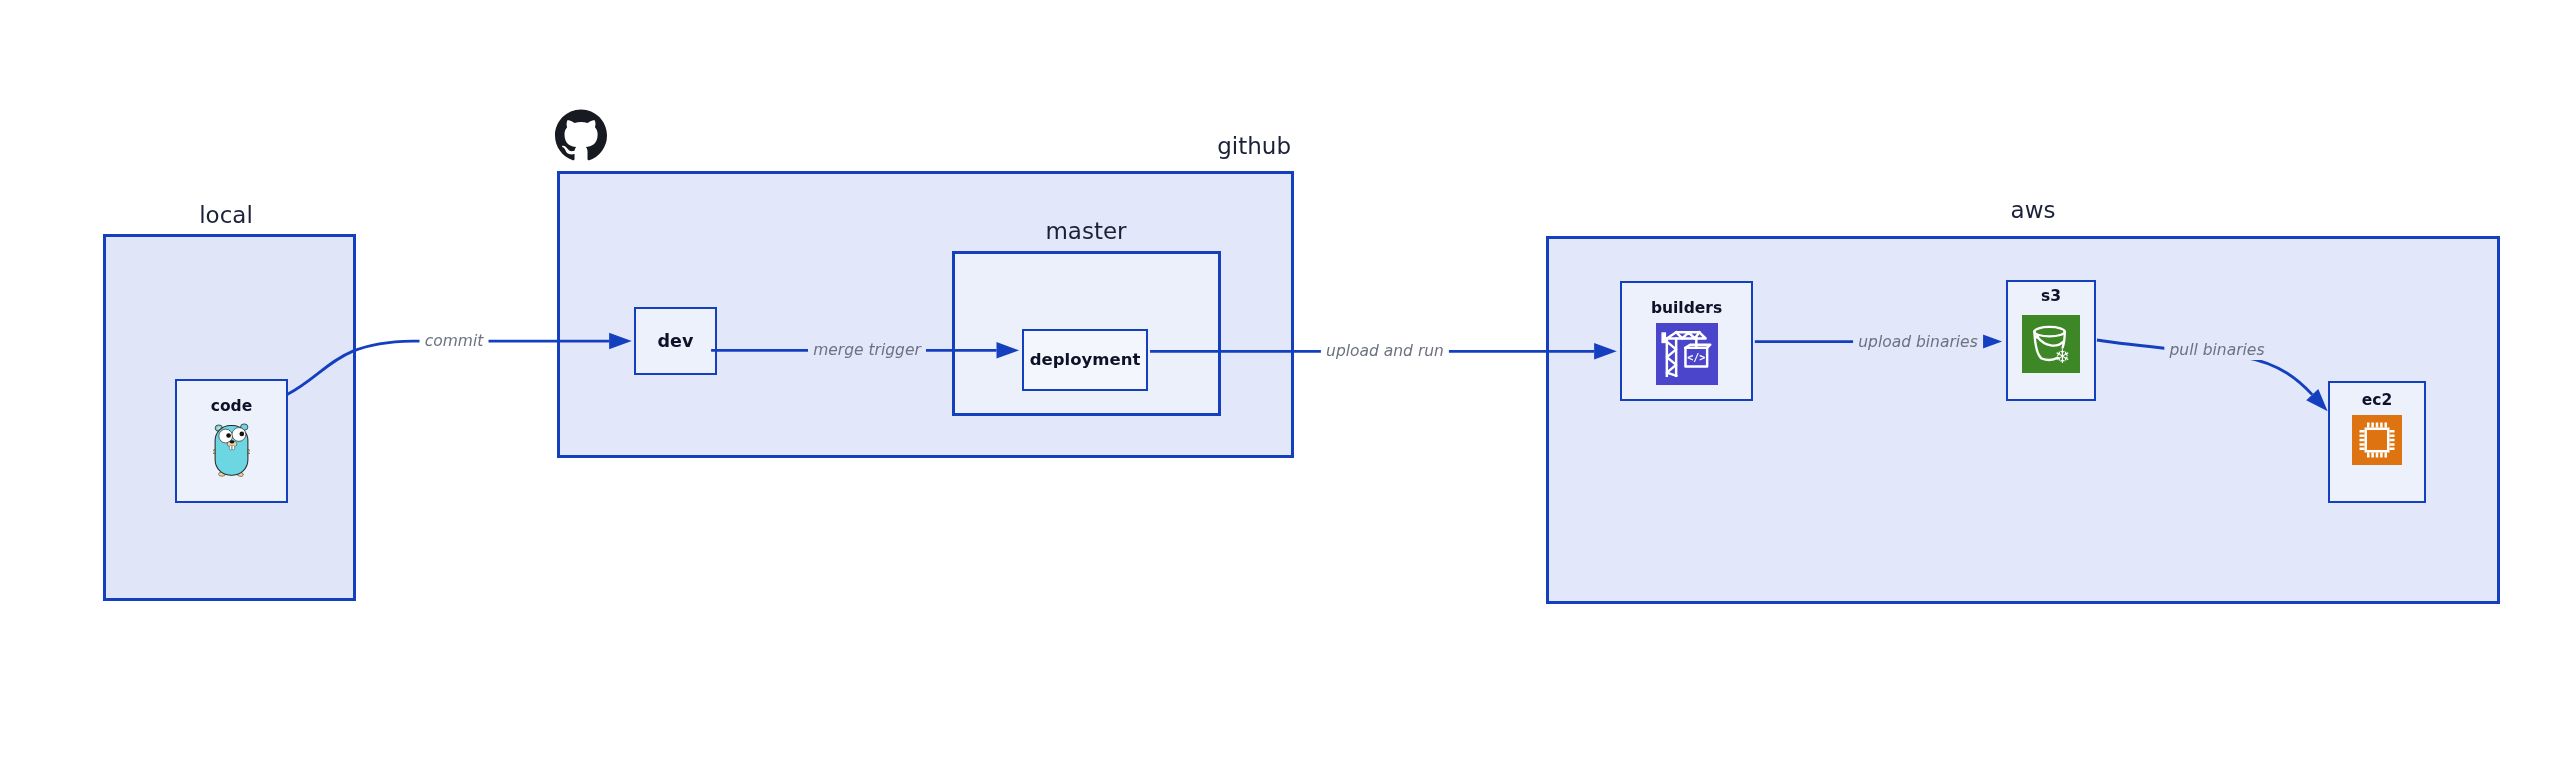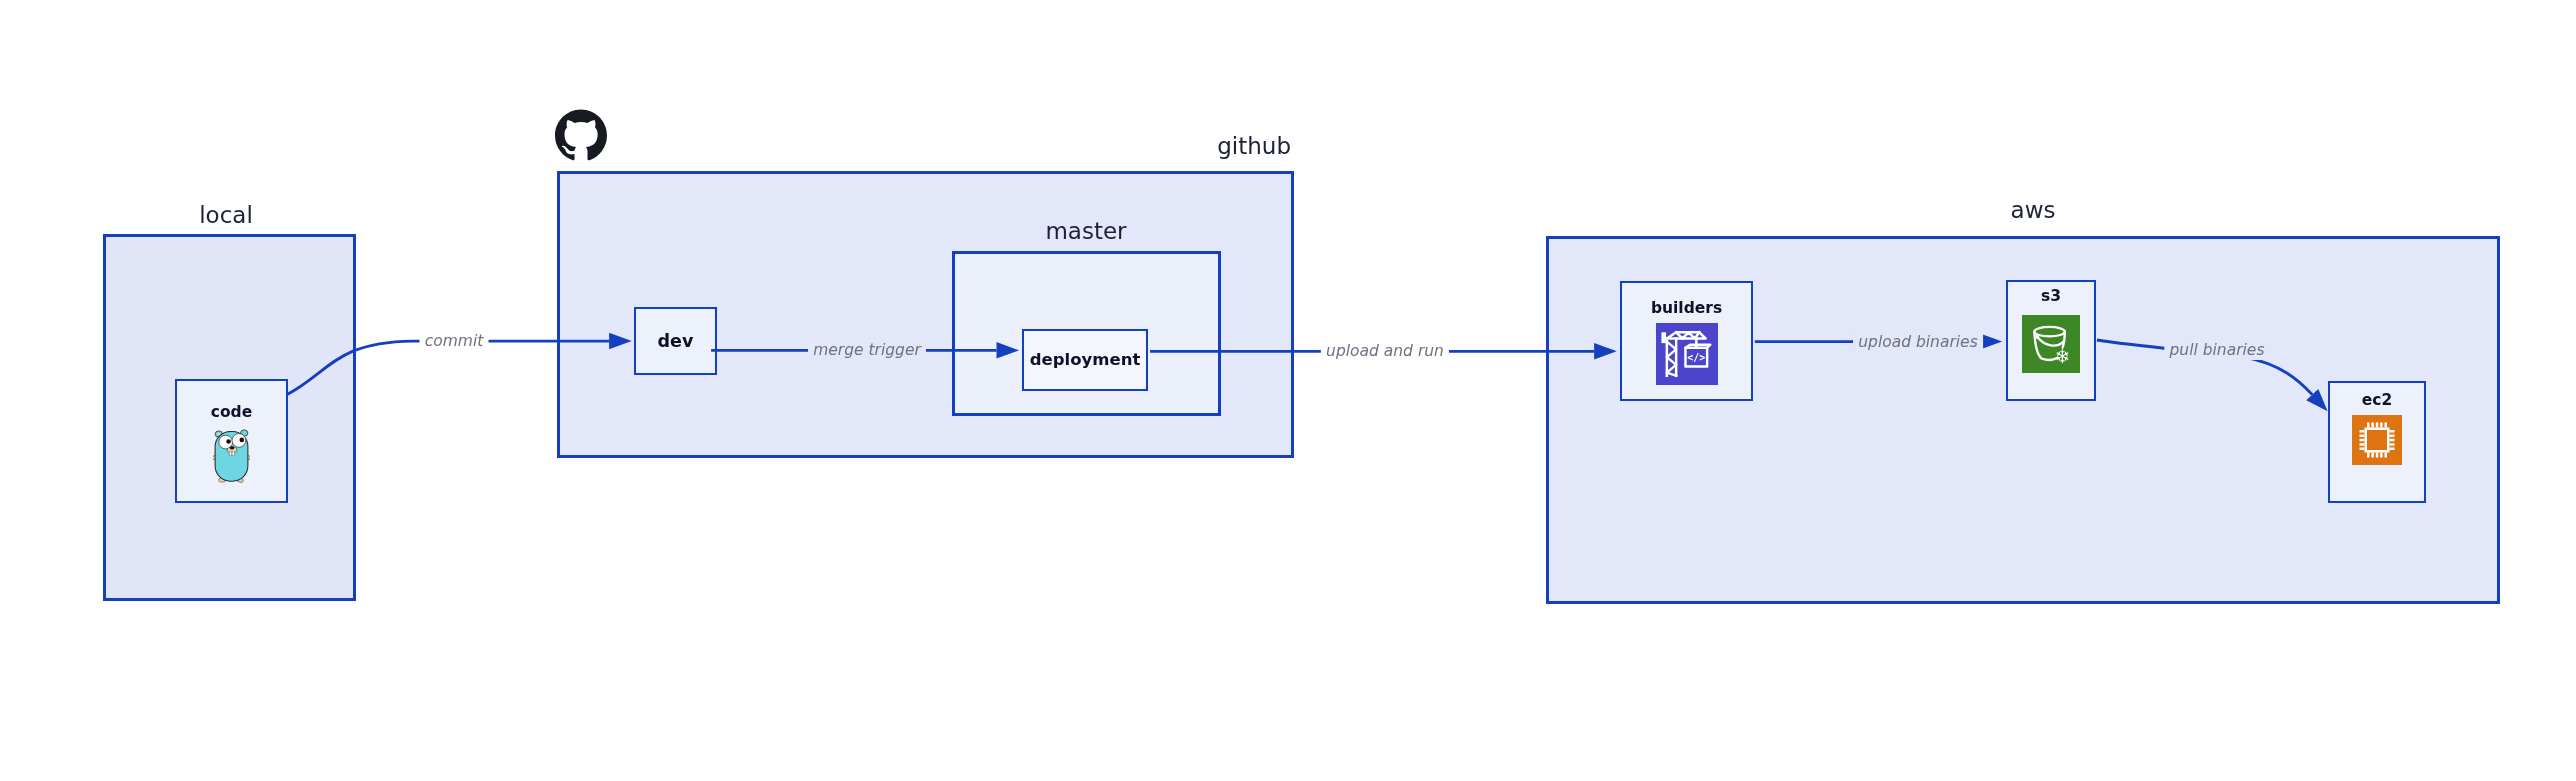--- a/index.html
+++ b/index.html
@@ -9,21 +9,21 @@
   
   .region{position:absolute;background:#e0e6f8;border:3.1px solid #1440c0;box-sizing:border-box;}
   #region-local  {left:103px; top:234px; width:253px;  height:367px;}
   #region-github {left:557px;top:171px; width:737px; height:287px; background:#e2e7f9;}
   #region-master {left:952px;top:251px; width:269px;  height:165px; background:#ecf0fb;}
   #region-aws    {left:1546px;top:236px; width:954px; height:368px; background:#e2e7f9;}
 
   
   .node{position:absolute;background:#edf1fc;border:2.6px solid #1440c0;box-sizing:border-box;
         display:flex;flex-direction:column;align-items:center;}
-  #node-code     {left:175px; top:379px; width:113px; height:124px; padding-top:22px;}
+  #node-code     {left:175px; top:379px; width:113px; height:124px; padding-top:16px;}
   #node-dev      {left:634px;top:307px; width:83px; height:68px; justify-content:center;}
   #node-workflows{left:1022px;top:329px; width:126px; height:62px; justify-content:center; background:#f4f6fd;}
   #node-builders {left:1620px;top:281px; width:133px; height:120px; padding-top:16px;}
   #node-s3       {left:2006px;top:280px; width:90px; height:121px; padding-top:5.2px;}
   #node-ec2      {left:2328px;top:381px; width:98px; height:122px; padding-top:8.2px;}
 
   .node-label{font-weight:bold;font-size:15.5px;color:#0d1228;text-align:center;line-height:1.2;}
   .node-icon{margin-top:5.2px;display:block;}
 
   

